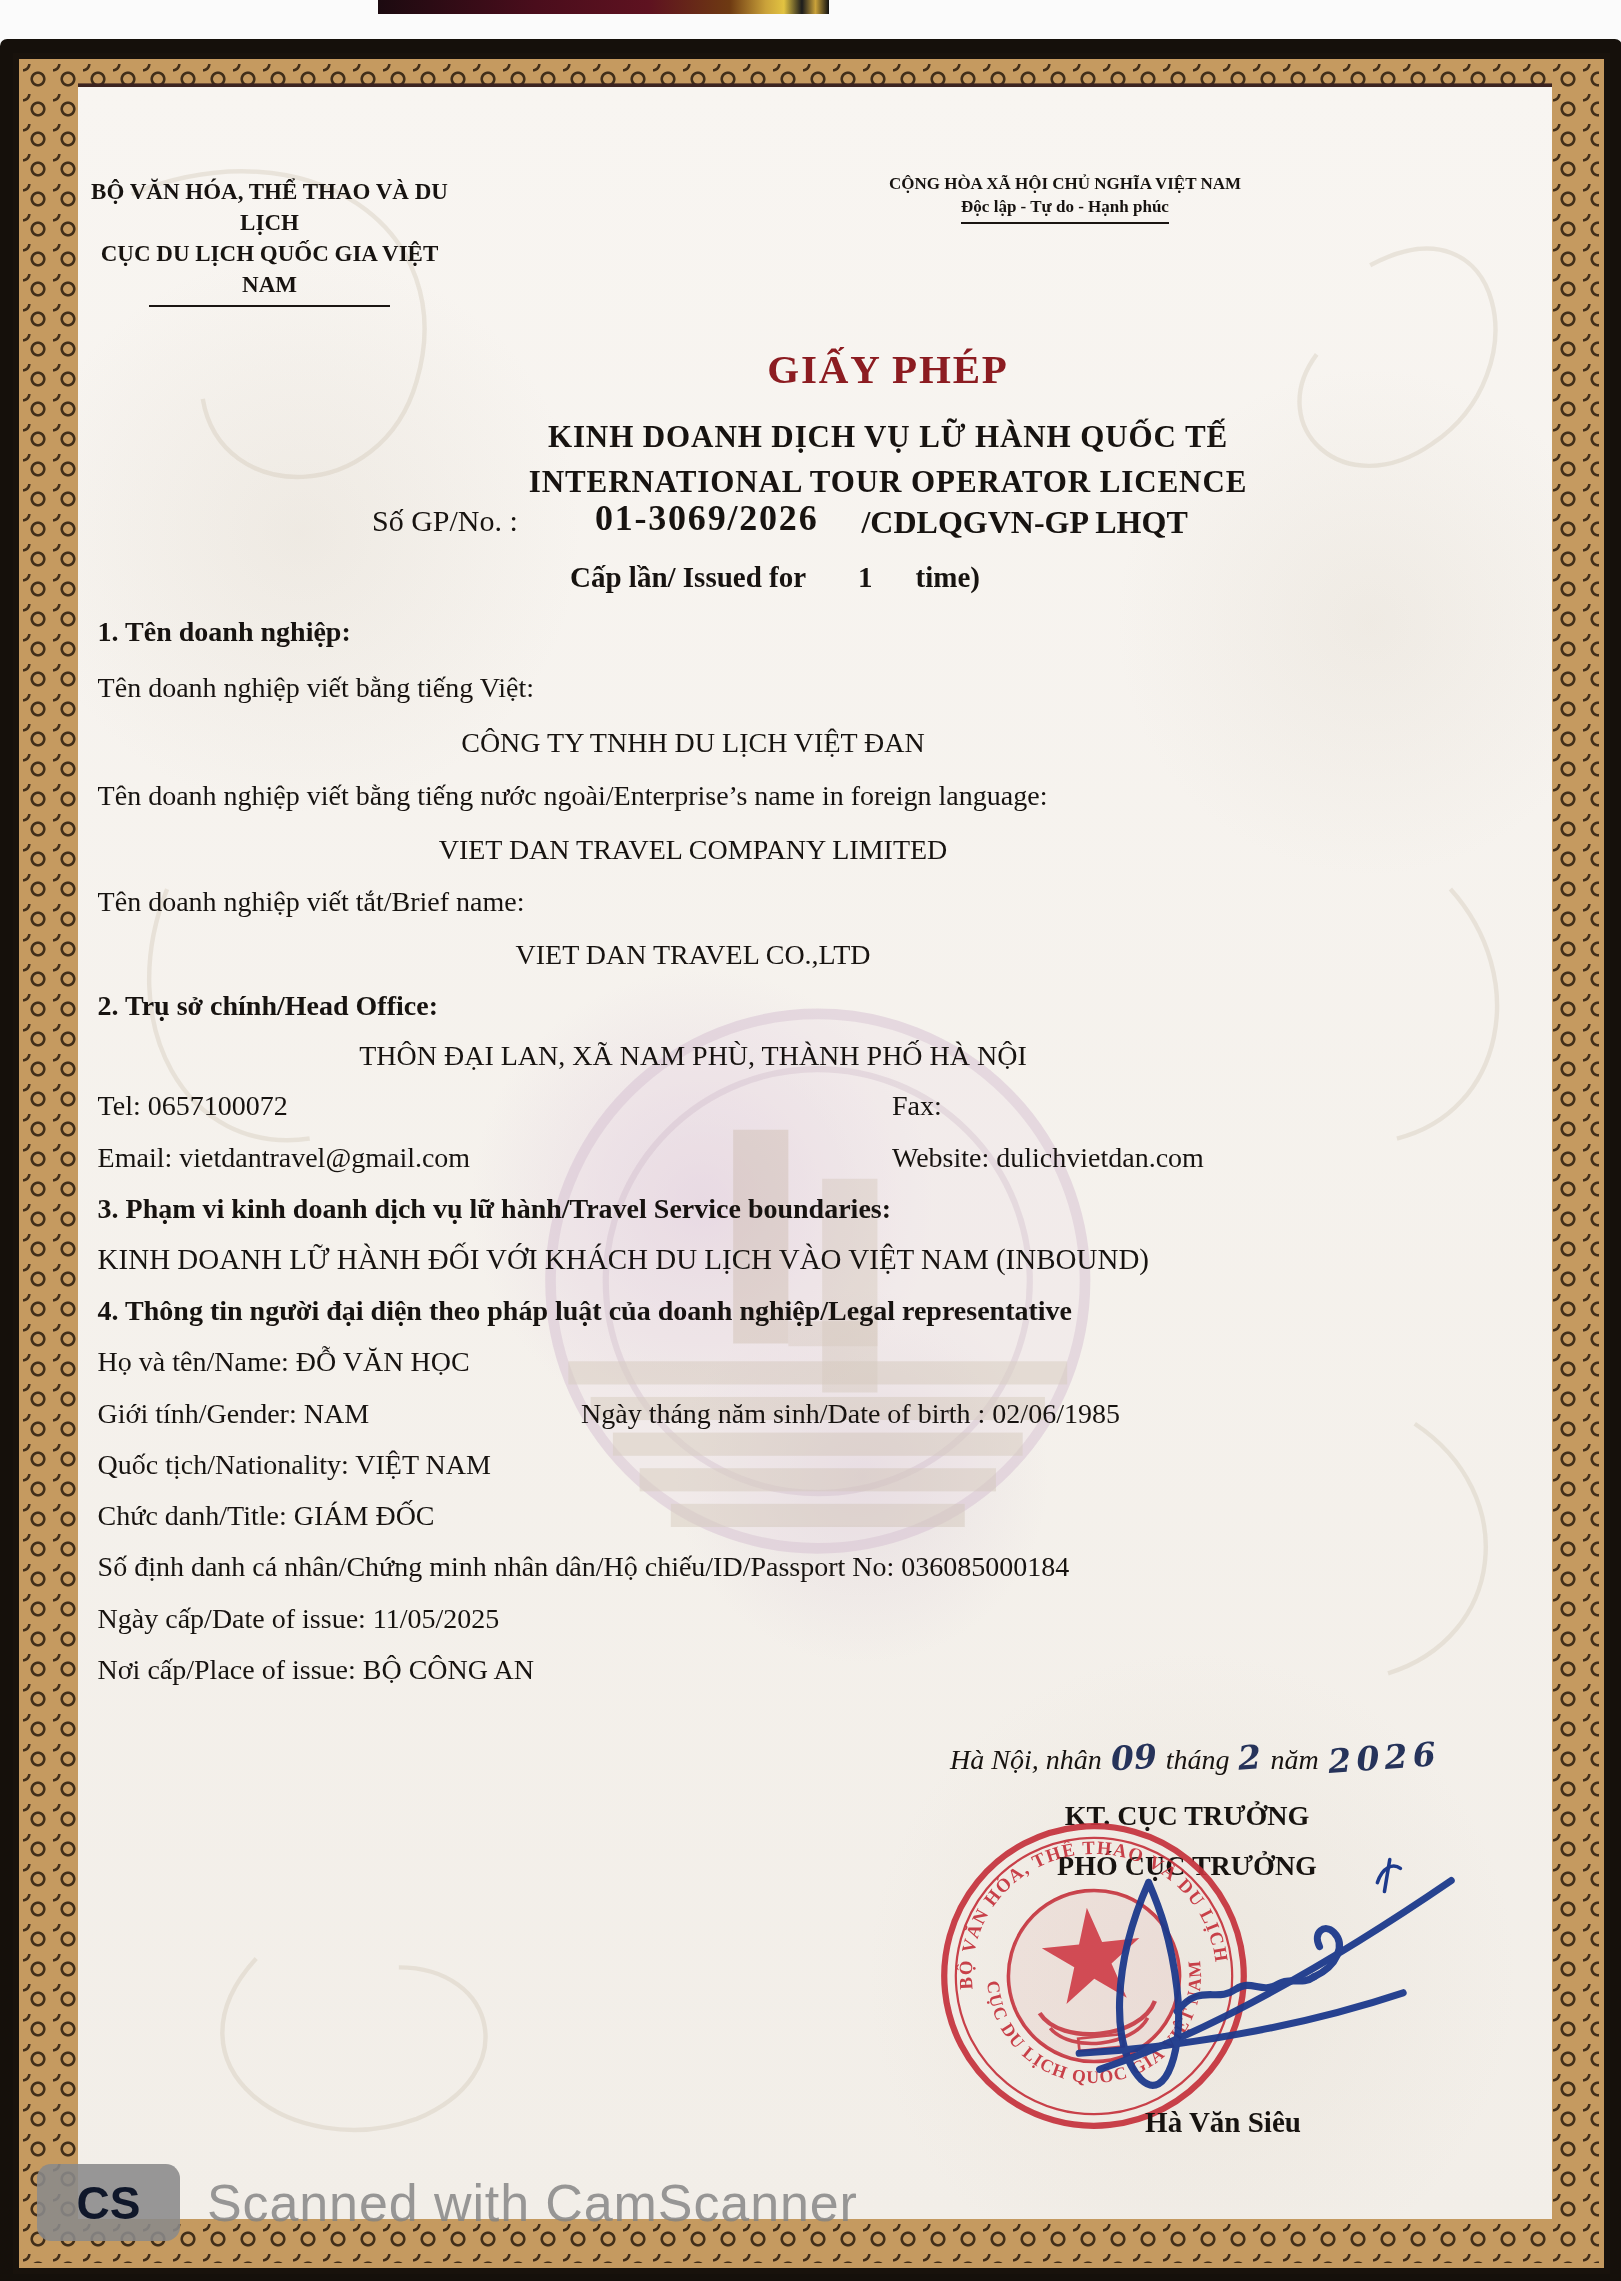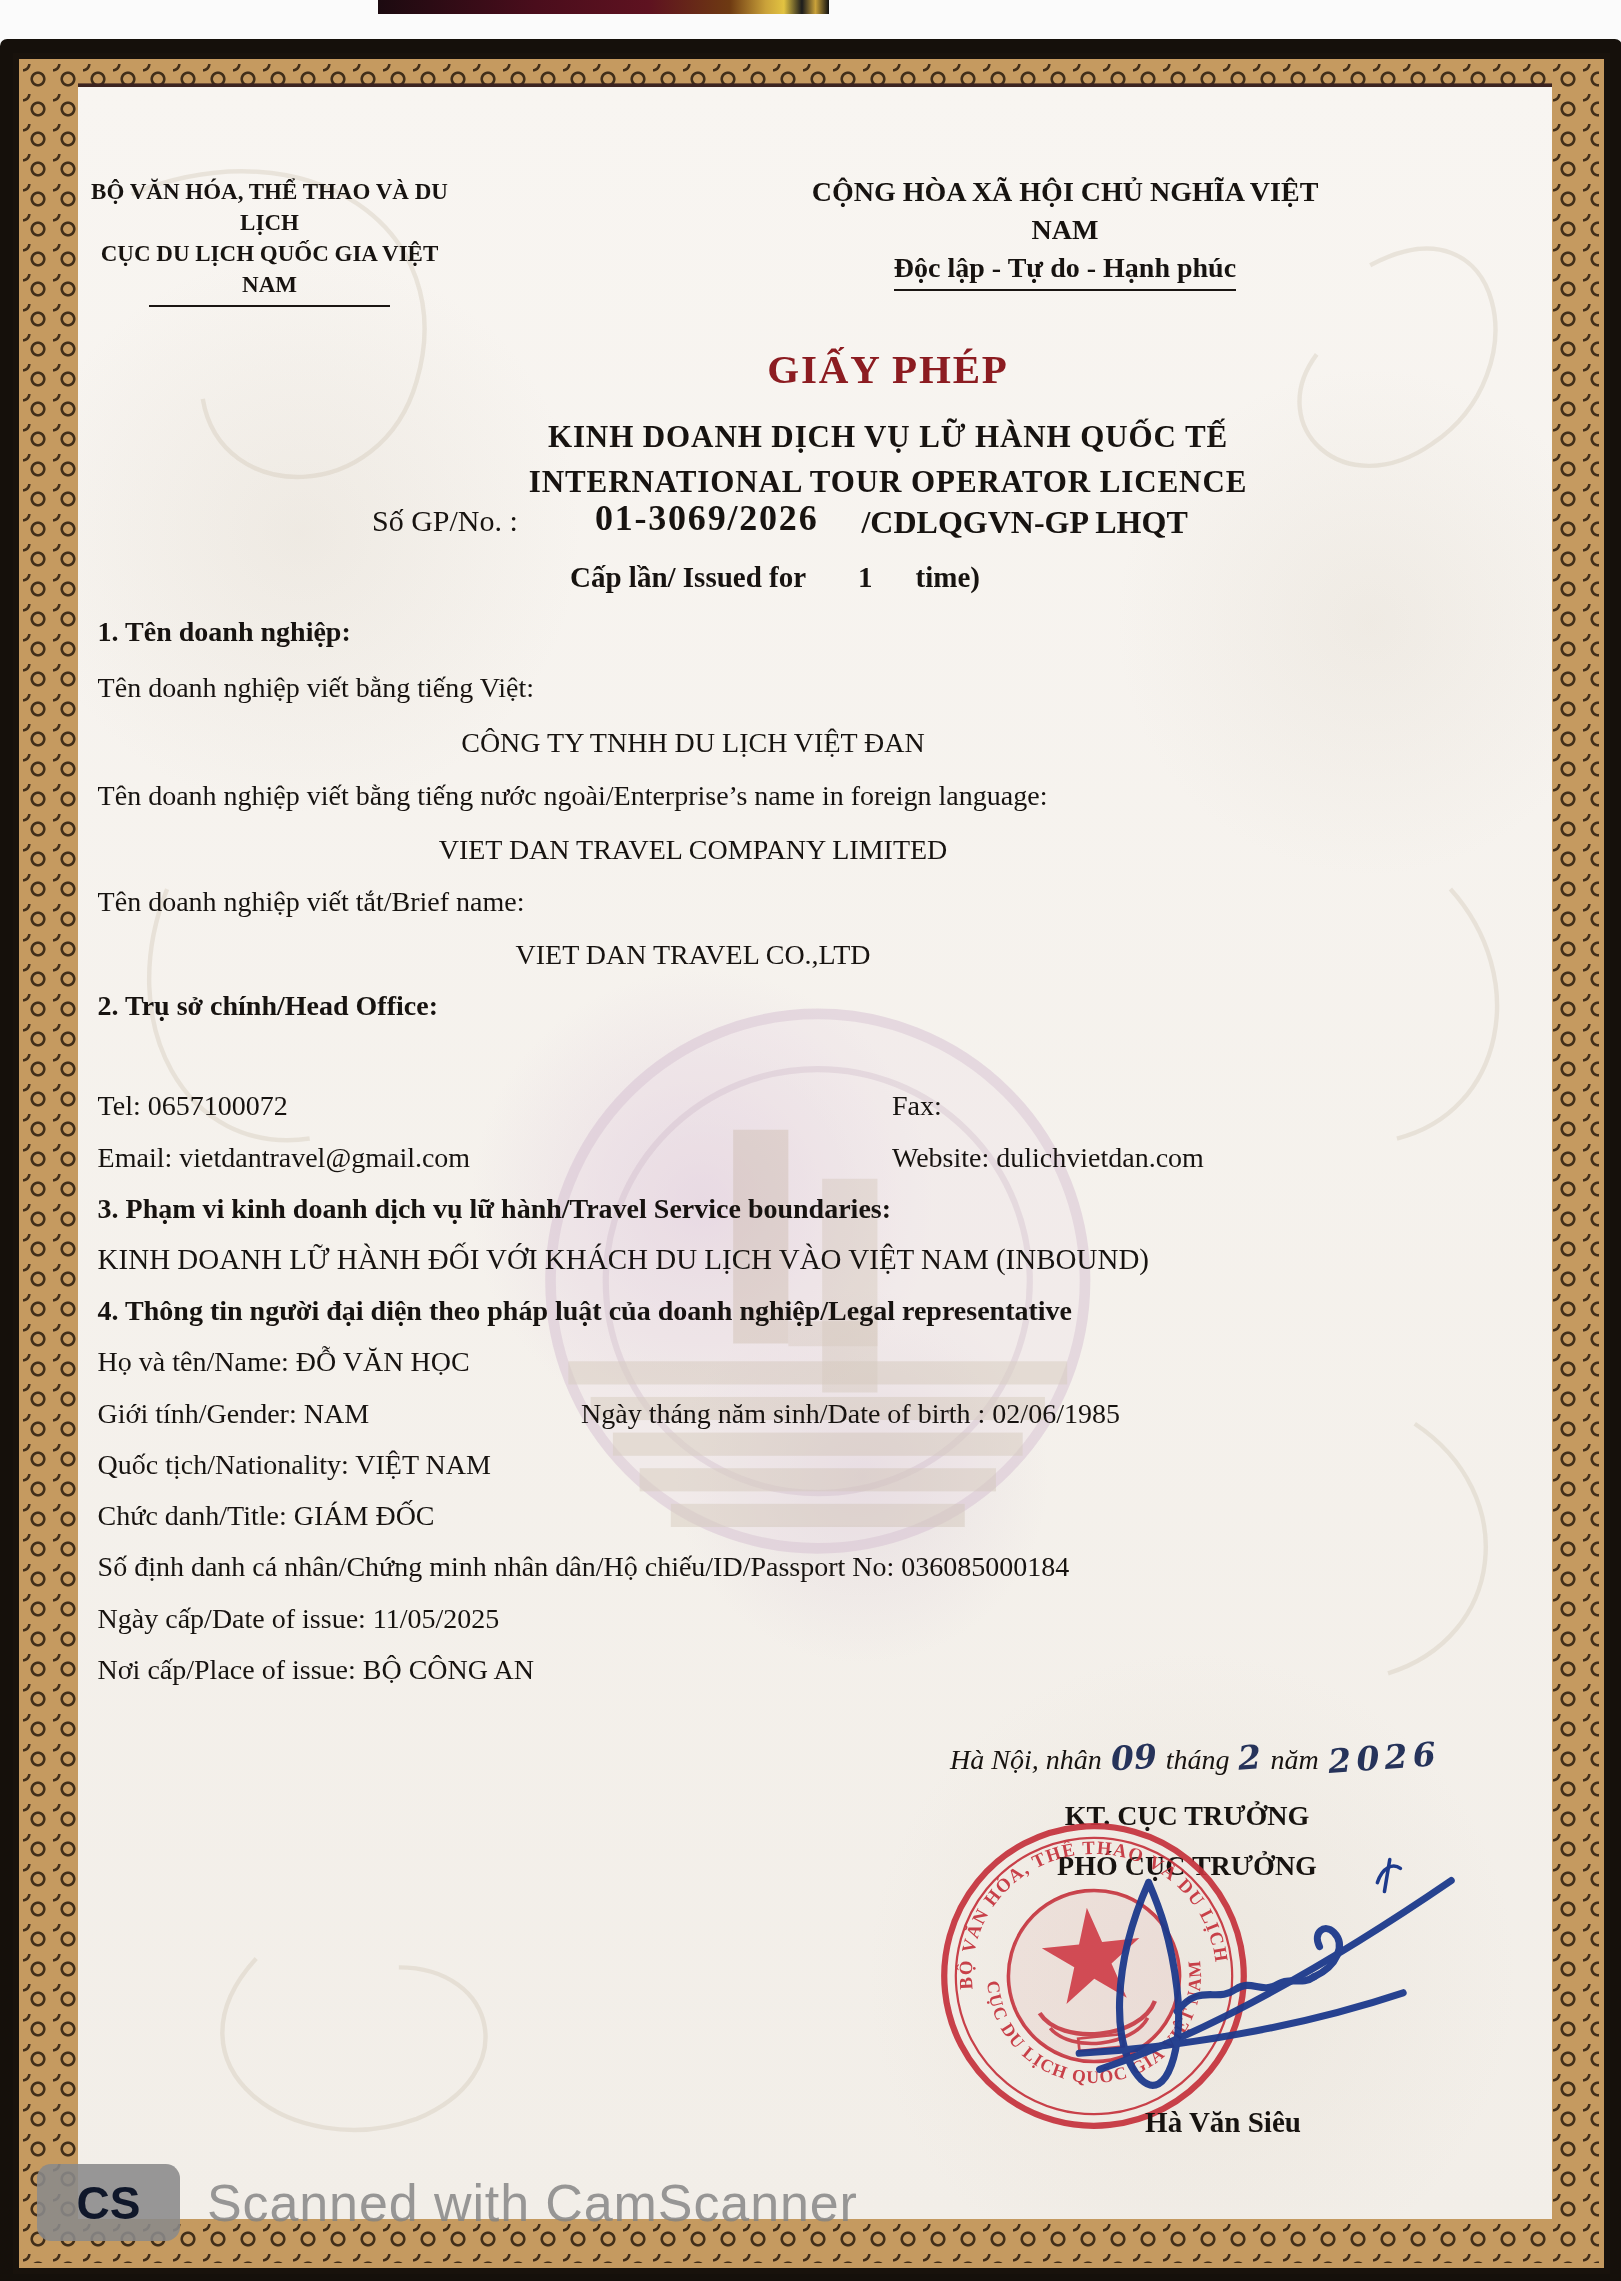--- a/index.html
+++ b/index.html
@@ -31,21 +31,21 @@
       radial-gradient(circle 339px at 1292px 535px, rgba(205,195,178,.18), rgba(205,195,178,0) 75%),
       linear-gradient(#f8f5f1,#f2eee8);
     box-shadow:0 -3.6px 0 #3c2420;
   }
   .line{position:absolute;font-size:28px;line-height:1.2;white-space:nowrap;}
   .b{font-weight:bold;}
   .center{left:0;width:1230px;text-align:center;}
   .fullcenter{left:0;width:1620px;text-align:center;}
   
   .hdr-left{position:absolute;left:0;top:89px;width:383px;text-align:center;font-weight:bold;font-size:23px;line-height:1.35;}
-  .hdr-right{position:absolute;left:724px;top:86px;width:526px;text-align:center;font-weight:bold;font-size:28px;line-height:1.35;}
+  .hdr-right{position:absolute;left:724px;top:86px;width:526px;text-align:center;font-weight:bold;font-size:17px;line-height:1.35;}
   .hdr-rule{display:inline-block;border-bottom:2.7px solid #1a1512;padding-bottom:2.7px;text-align:right;}
   .hdr-left .rule2{display:block;margin:5.3px auto 0;width:241px;border-bottom:2.7px solid #1a1512;}
   
   .t-main{top:258px;font-size:41px;font-weight:bold;color:#8c1c21;letter-spacing:1.8px;}
   .t-vi{top:331px;font-size:31px;font-weight:bold;letter-spacing:0.9px;}
   .t-en{top:376px;font-size:31px;font-weight:bold;letter-spacing:0.9px;}
   .no-row{position:absolute;left:294px;top:417px;display:flex;align-items:flex-start;font-size:30px;}
   .no-row .val{font-weight:bold;font-size:36px;letter-spacing:1.8px;margin-left:77px;transform:translateY(-7.1px);}
   .no-row .suf{font-weight:bold;font-size:32px;margin-left:43px;}
   .issued-row{position:absolute;left:492px;top:474px;display:flex;font-size:29px;font-weight:bold;}
@@ -133,20 +133,21 @@
 
   <div class="line L b" style="top:528px">1. Tên doanh nghiệp:</div>
   <div class="line L" style="top:584px">Tên doanh nghiệp viết bằng tiếng Việt:</div>
   <div class="line center" style="top:639px">CÔNG TY TNHH DU LỊCH VIỆT ĐAN</div>
   <div class="line L" style="top:692px">Tên doanh nghiệp viết bằng tiếng nước ngoài/Enterprise’s name in foreign language:</div>
   <div class="line center" style="top:746px">VIET DAN TRAVEL COMPANY LIMITED</div>
   <div class="line L" style="top:798px">Tên doanh nghiệp viết tắt/Brief name:</div>
   <div class="line center" style="top:851px">VIET DAN TRAVEL CO.,LTD</div>
 
   <div class="line L b" style="top:902px">2. Trụ sở chính/Head Office:</div>
+  <div class="line center" style="top:952px">THÔN ĐẠI LAN, XÃ NAM PHÙ, THÀNH PHỐ HÀ NỘI</div>
   <div class="line L" style="top:1002px">Tel: 0657100072</div>
   <div class="line" style="top:1002px;left:814px">Fax:</div>
   <div class="line L" style="top:1054px">Email: vietdantravel@gmail.com</div>
   <div class="line" style="top:1054px;left:814px">Website: dulichvietdan.com</div>
 
   <div class="line L b" style="top:1105px">3. Phạm vi kinh doanh dịch vụ lữ hành/Travel Service boundaries:</div>
   <div class="line L" style="top:1155px;font-size:29px">KINH DOANH LỮ HÀNH ĐỐI VỚI KHÁCH DU LỊCH VÀO VIỆT NAM (INBOUND)</div>
 
   <div class="line L b" style="top:1207px">4. Thông tin người đại diện theo pháp luật của doanh nghiệp/Legal representative</div>
   <div class="line L" style="top:1258px">Họ và tên/Name: ĐỖ VĂN HỌC</div>

